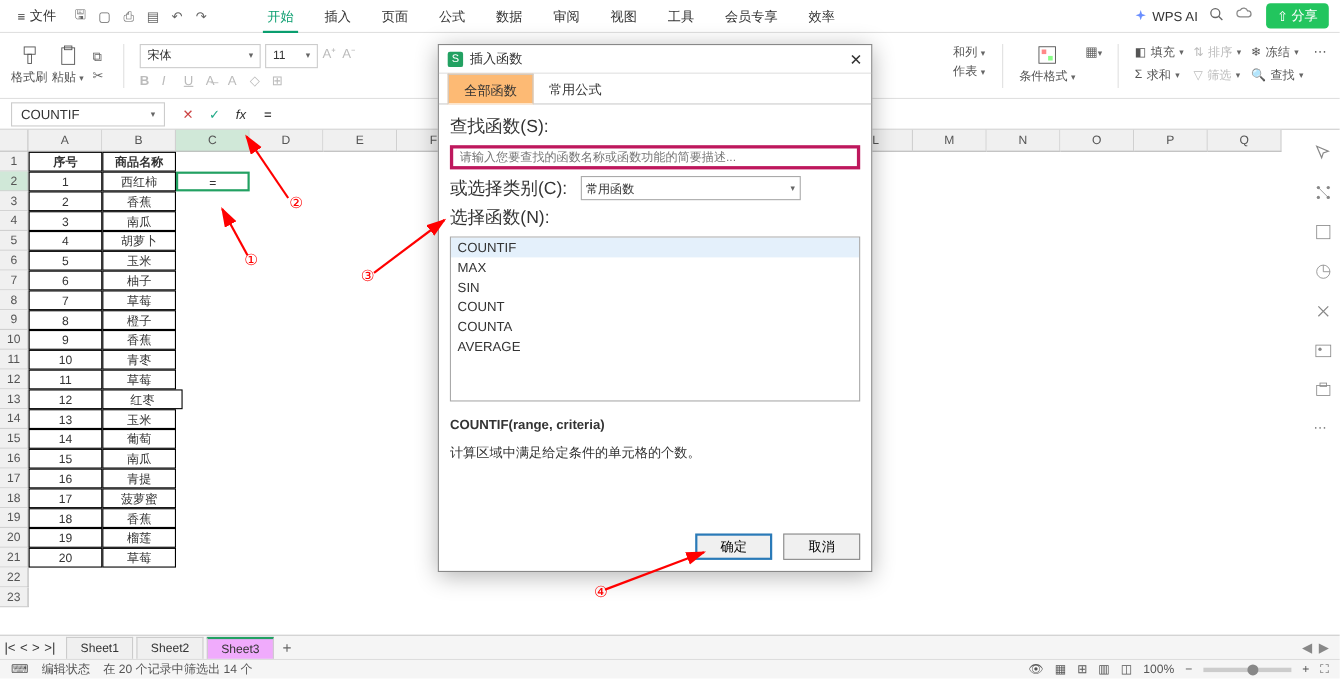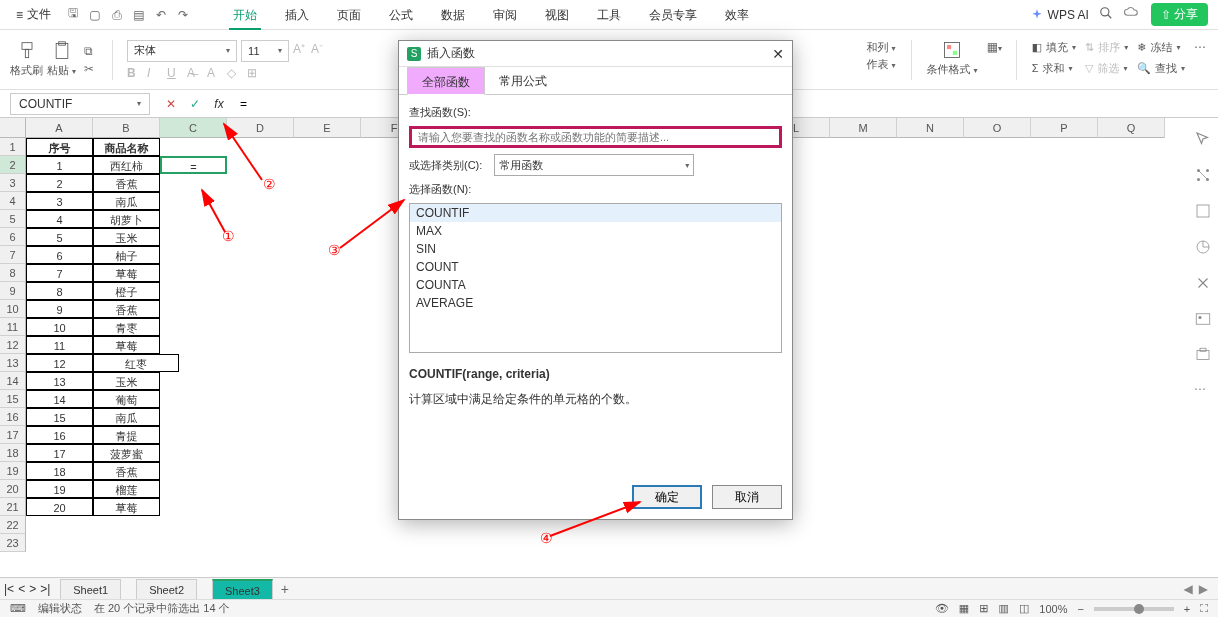--- a/index.html
+++ b/index.html
@@ -3,21 +3,21 @@
 <meta charset="utf-8">
 <style>
 * { margin: 0; padding: 0; box-sizing: border-box; font-family: "Microsoft YaHei", sans-serif; }
 body { width: 1218px; height: 617px; background: #fff; position: relative; overflow: hidden; font-size: 12px; color: #333; }
 
 
 .menu-bar { height: 30px; border-bottom: 1px solid #e0e0e0; display: flex; align-items: center; padding: 0 10px; }
 .menu-bar .file-btn { display: flex; align-items: center; gap: 4px; padding: 0 6px; }
 .menu-bar .icon-group { display: flex; gap: 6px; margin-left: 8px; align-items: center; }
 .menu-bar .icon-btn { width: 16px; height: 16px; color: #666; display: inline-flex; align-items: center; justify-content: center; }
-.menu-tabs { display: flex; gap: 20px; margin-left: 38px; }
+.menu-tabs { display: flex; gap: 20px; margin-left: 48px; }
 .menu-tab { padding: 0 4px; height: 30px; line-height: 30px; cursor: pointer; }
 .menu-tab.active { color: #0a9e6f; border-bottom: 2px solid #0a9e6f; font-weight: 500; }
 .menu-right { margin-left: auto; display: flex; align-items: center; gap: 10px; }
 .wps-ai { display: flex; align-items: flex-start; gap: 4px; }
 .search-icon { width: 14px; height: 14px; }
 .share-btn { background: #22c55e; color: #fff; padding: 3px 10px; border-radius: 4px; display: flex; align-items: center; gap: 3px; }
 .cloud-icon { width: 18px; height: 18px; }
 
 
 .ribbon { height: 60px; border-bottom: 1px solid #e0e0e0; display: flex; align-items: center; padding: 0 10px; gap: 8px; position: relative; }
@@ -55,43 +55,43 @@
 .grid-headers-row { position: absolute; left: 0; top: 0; right: 0; height: 20px; display: flex; }
 .grid-rows { position: absolute; left: 0; top: 20px; width: 26px; }
 
 
 .cw { width: 67px; }
 
 
 .sheet-tabs { position: absolute; bottom: 18px; left: 0; right: 0; height: 22px; border-top: 1px solid #ccc; display: flex; align-items: center; background: #f5f5f5; padding-left: 4px; gap: 2px; }
 .sheet-nav { display: flex; gap: 4px; margin-right: 8px; }
 .sheet-tab { padding: 0 12px; height: 20px; line-height: 20px; font-size: 11px; border: 1px solid #ccc; border-bottom: none; background: #f0f0f0; }
-.sheet-tab.active { background: #14b8a6; border-top: 2px solid #22a162; font-weight: 500; }
+.sheet-tab.active { background: #f0abfc; border-top: 2px solid #22a162; font-weight: 500; }
 .add-sheet { width: 20px; text-align: center; font-size: 14px; color: #666; }
 
 
 .status-bar { position: absolute; bottom: 0; left: 0; right: 0; height: 18px; background: #f5f5f5; border-top: 1px solid #ddd; display: flex; align-items: center; padding: 0 10px; font-size: 11px; color: #555; gap: 12px; }
 .status-right { margin-left: auto; display: flex; align-items: center; gap: 10px; }
 .zoom-slider { width: 80px; height: 4px; background: #ccc; position: relative; }
 .zoom-slider::after { content: ''; position: absolute; left: 50%; top: -3px; width: 10px; height: 10px; background: #888; border-radius: 50%; }
 
 
 .right-sidebar { position: absolute; right: 0; top: 120px; width: 30px; display: flex; flex-direction: column; gap: 18px; align-items: center; padding-top: 10px; }
 .right-sidebar .sb-icon { width: 18px; height: 18px; color: #888; }
 
 
 .dialog { position: absolute; left: 398px; top: 40px; width: 395px; height: 480px; background: #fff; border: 1px solid #888; box-shadow: 0 4px 20px rgba(0,0,0,0.3); z-index: 100; display: flex; flex-direction: column; }
 .dialog-title { height: 26px; display: flex; align-items: center; padding: 0 8px; border-bottom: 1px solid #e0e0e0; gap: 6px; }
 .dialog-title-icon { width: 14px; height: 14px; background: #22a162; color: #fff; display: flex; align-items: center; justify-content: center; font-size: 10px; border-radius: 2px; }
 .dialog-close { margin-left: auto; font-size: 14px; cursor: pointer; }
 .dialog-tabs { display: flex; border-bottom: 1px solid #ccc; height: 28px; padding: 0 8px; gap: 0; }
 .dialog-tab { padding: 0 14px; line-height: 28px; font-size: 12px; cursor: pointer; }
-.dialog-tab.active { border: 1px solid #ccc; border-bottom: 1px solid #fff; margin-bottom: -1px; background: #f0abfc; }
+.dialog-tab.active { border: 1px solid #ccc; border-bottom: 1px solid #fff; margin-bottom: -1px; background: #fdba74; }
 .dialog-body { padding: 10px; flex: 1; display: flex; flex-direction: column; gap: 6px; }
-.dialog-label { font-size: 11px; }
+.dialog-label { font-size: 16px; }
 .dialog-input { width: 100%; height: 22px; border: 3px solid #be185d; padding: 0 6px; font-size: 11px; color: #888; }
 .dialog-select { width: 200px; height: 22px; border: 1px solid #aaa; font-size: 11px; padding: 0 4px; display: flex; align-items: center; justify-content: space-between; }
 .dialog-row { display: flex; align-items: center; gap: 12px; }
 .func-list { border: 1px solid #aaa; height: 150px; overflow-y: scroll; }
 .func-item { padding: 2px 6px; font-size: 12px; cursor: pointer; }
 .func-item.selected { background: #e4f0fb; }
 .func-desc { font-size: 12px; margin-top: 8px; }
 .func-sig { font-weight: bold; margin-bottom: 10px; }
 .dialog-footer { display: flex; justify-content: flex-end; gap: 10px; padding: 10px; }
 .dialog-btn { width: 70px; height: 24px; border: 1px solid #888; background: #f0f0f0; font-size: 12px; cursor: pointer; }
@@ -343,21 +343,21 @@
       <div class="cell bordered" style="left: 67px; top: 126px; width: 67px; height: 18px;">草莓</div>
       <div class="cell bordered" style="left: 0px; top: 144px; width: 67px; height: 18px;">8</div>
       <div class="cell bordered" style="left: 67px; top: 144px; width: 67px; height: 18px;">橙子</div>
       <div class="cell bordered" style="left: 0px; top: 162px; width: 67px; height: 18px;">9</div>
       <div class="cell bordered" style="left: 67px; top: 162px; width: 67px; height: 18px;">香蕉</div>
       <div class="cell bordered" style="left: 0px; top: 180px; width: 67px; height: 18px;">10</div>
       <div class="cell bordered" style="left: 67px; top: 180px; width: 67px; height: 18px;">青枣</div>
       <div class="cell bordered" style="left: 0px; top: 198px; width: 67px; height: 18px;">11</div>
       <div class="cell bordered" style="left: 67px; top: 198px; width: 67px; height: 18px;">草莓</div>
       <div class="cell bordered" style="left: 0px; top: 216px; width: 67px; height: 18px;">12</div>
-      <div class="cell bordered" style="left: 67px; top: 216px; width: 86px; height: 18px;">红枣</div>
+      <div class="cell bordered" style="left: 67px; top: 216px; width: 73px; height: 18px;">红枣</div>
       <div class="cell bordered" style="left: 0px; top: 234px; width: 67px; height: 18px;">13</div>
       <div class="cell bordered" style="left: 67px; top: 234px; width: 67px; height: 18px;">玉米</div>
       <div class="cell bordered" style="left: 0px; top: 252px; width: 67px; height: 18px;">14</div>
       <div class="cell bordered" style="left: 67px; top: 252px; width: 67px; height: 18px;">葡萄</div>
       <div class="cell bordered" style="left: 0px; top: 270px; width: 67px; height: 18px;">15</div>
       <div class="cell bordered" style="left: 67px; top: 270px; width: 67px; height: 18px;">南瓜</div>
       <div class="cell bordered" style="left: 0px; top: 288px; width: 67px; height: 18px;">16</div>
       <div class="cell bordered" style="left: 67px; top: 288px; width: 67px; height: 18px;">青提</div>
       <div class="cell bordered" style="left: 0px; top: 306px; width: 67px; height: 18px;">17</div>
       <div class="cell bordered" style="left: 67px; top: 306px; width: 67px; height: 18px;">菠萝蜜</div>
@@ -403,21 +403,21 @@
   <span class="sb-icon">⋯</span>
 </div>
 
 <div class="sheet-tabs">
   <div class="sheet-nav">
     <span>|&lt;</span>
     <span>&lt;</span>
     <span>&gt;</span>
     <span>&gt;|</span>
   </div>
-  <div id="sheet-tabs-container" style="display:flex;gap:15px">
+  <div id="sheet-tabs-container" style="display:flex;gap:3px">
       <div class="sheet-tab">Sheet1</div>
       <div class="sheet-tab">Sheet2</div>
       <div class="sheet-tab active">Sheet3</div>
     </div>
   <div class="add-sheet">+</div>
   <div style="margin-left:auto;display:flex;gap:6px;margin-right:10px">
     <span style="color:#888">◀</span>
     <span style="color:#888">▶</span>
   </div>
 </div>

